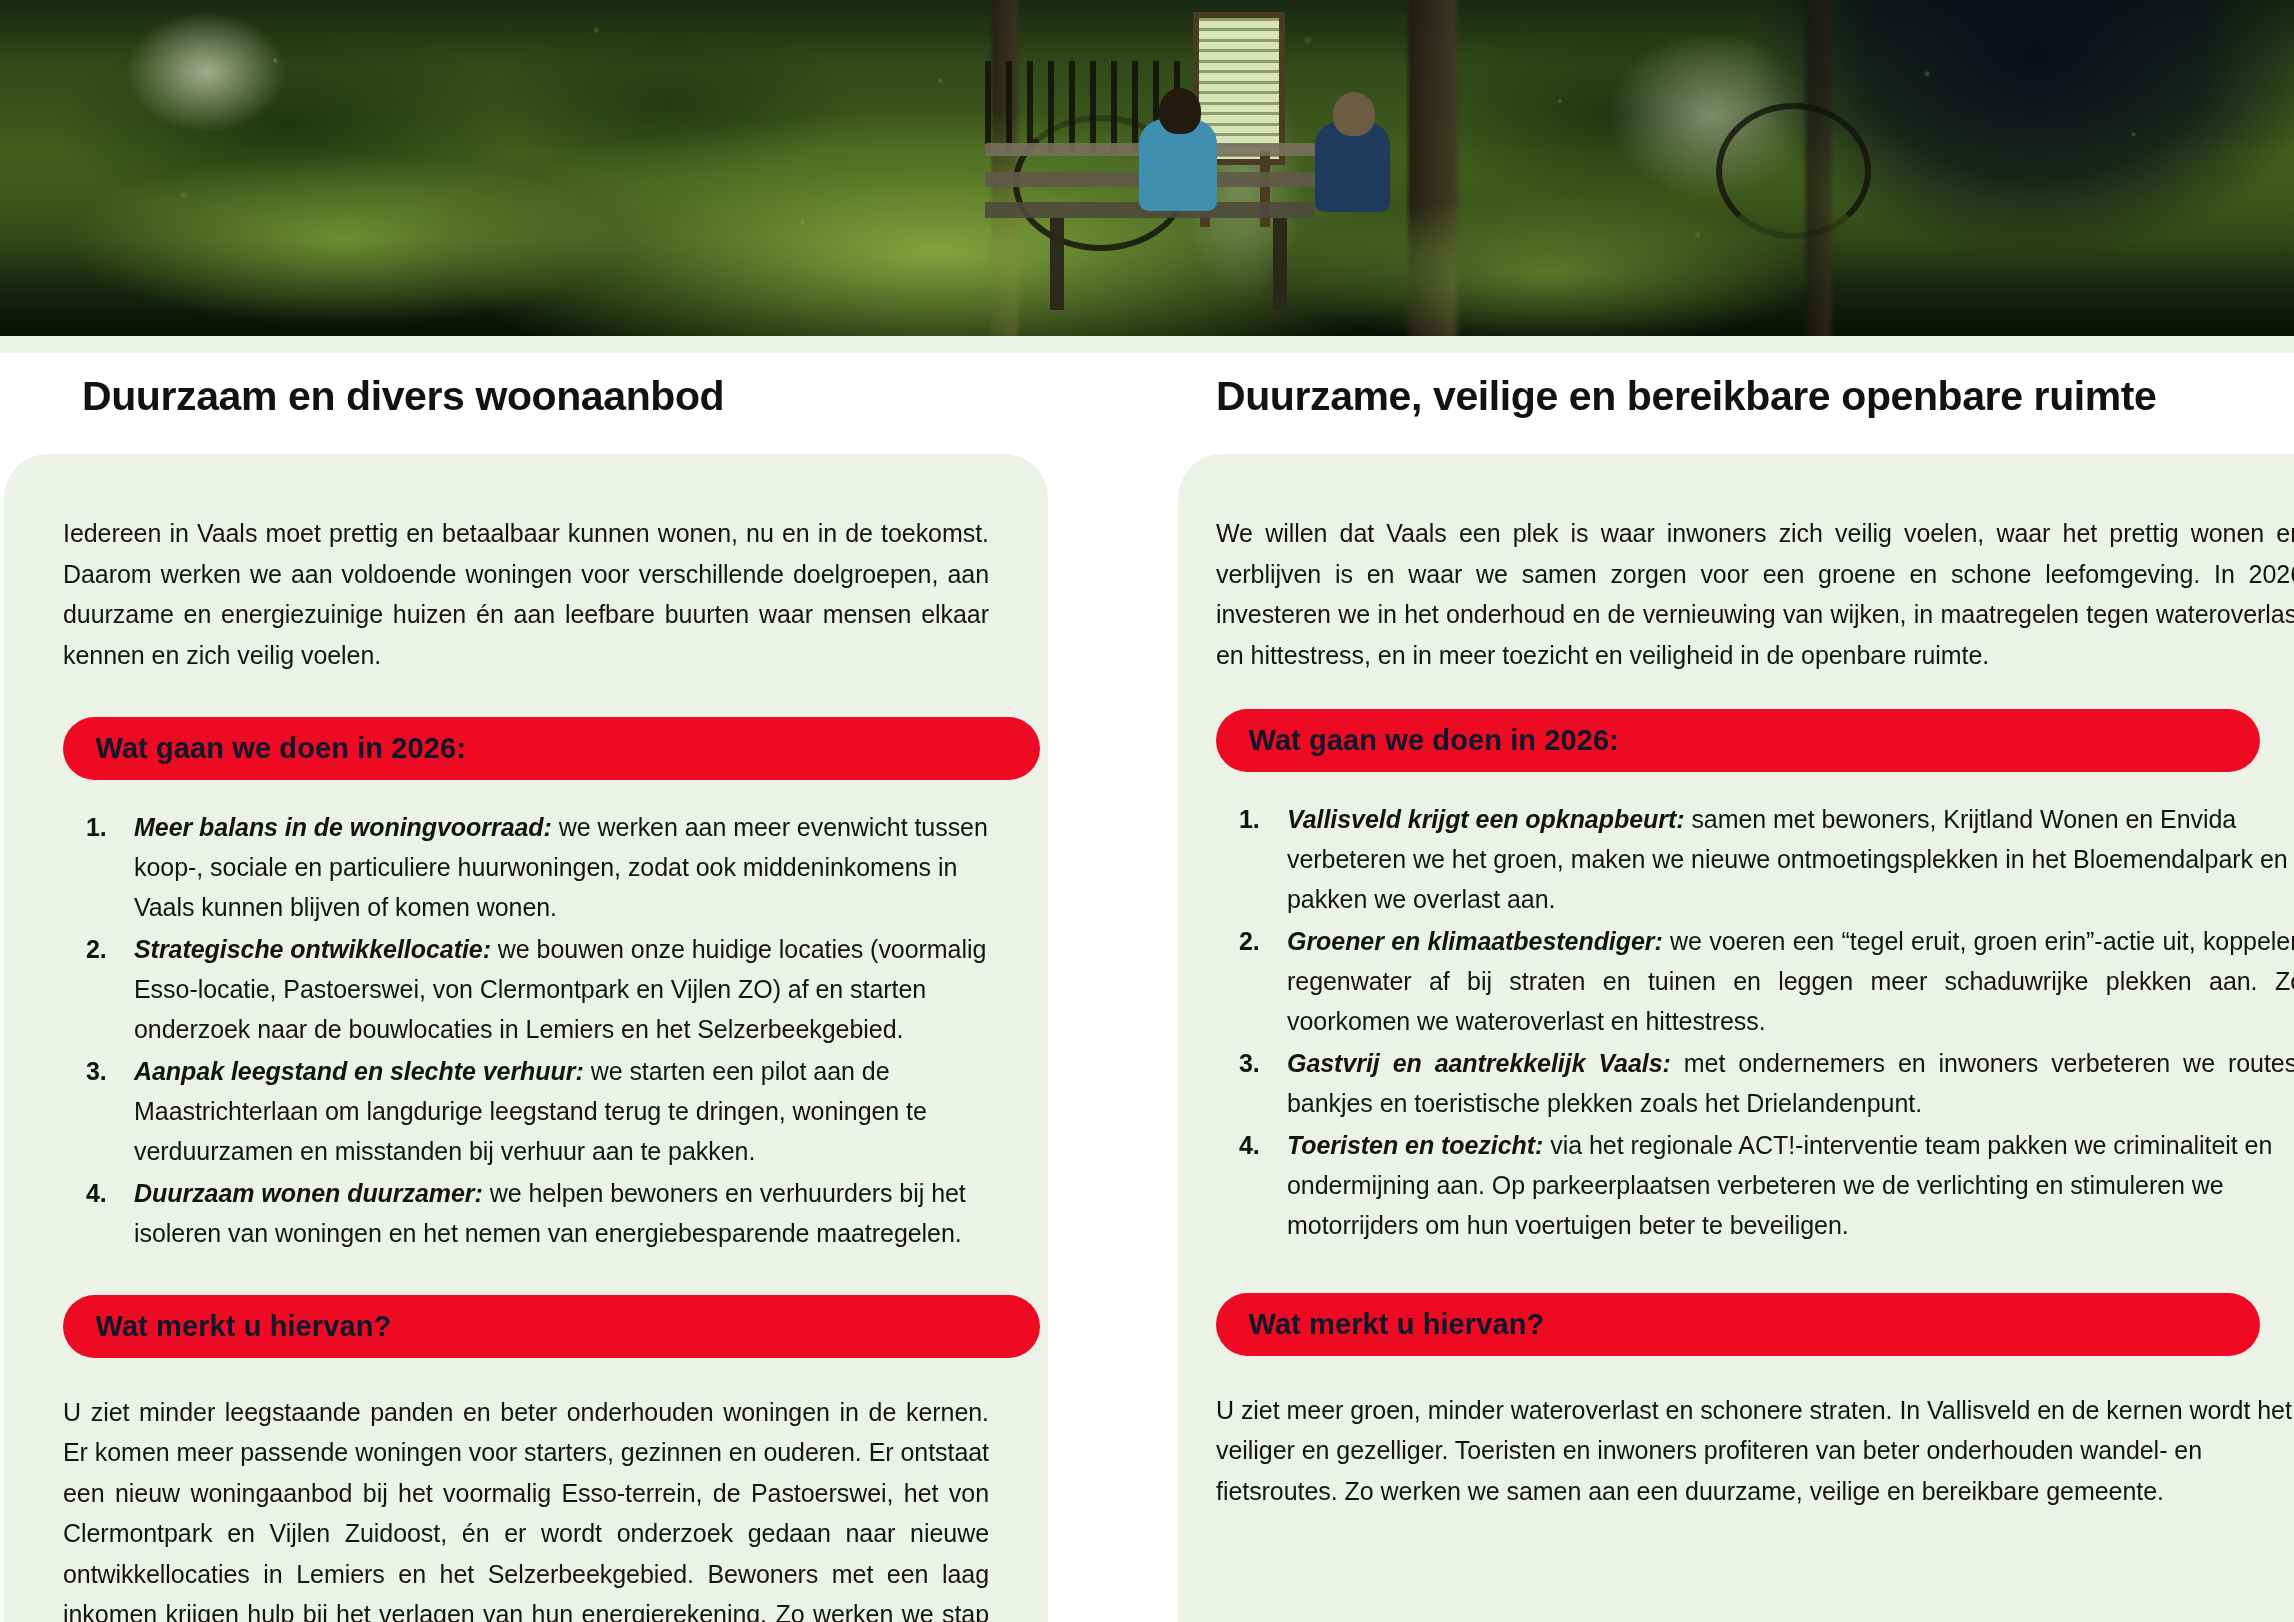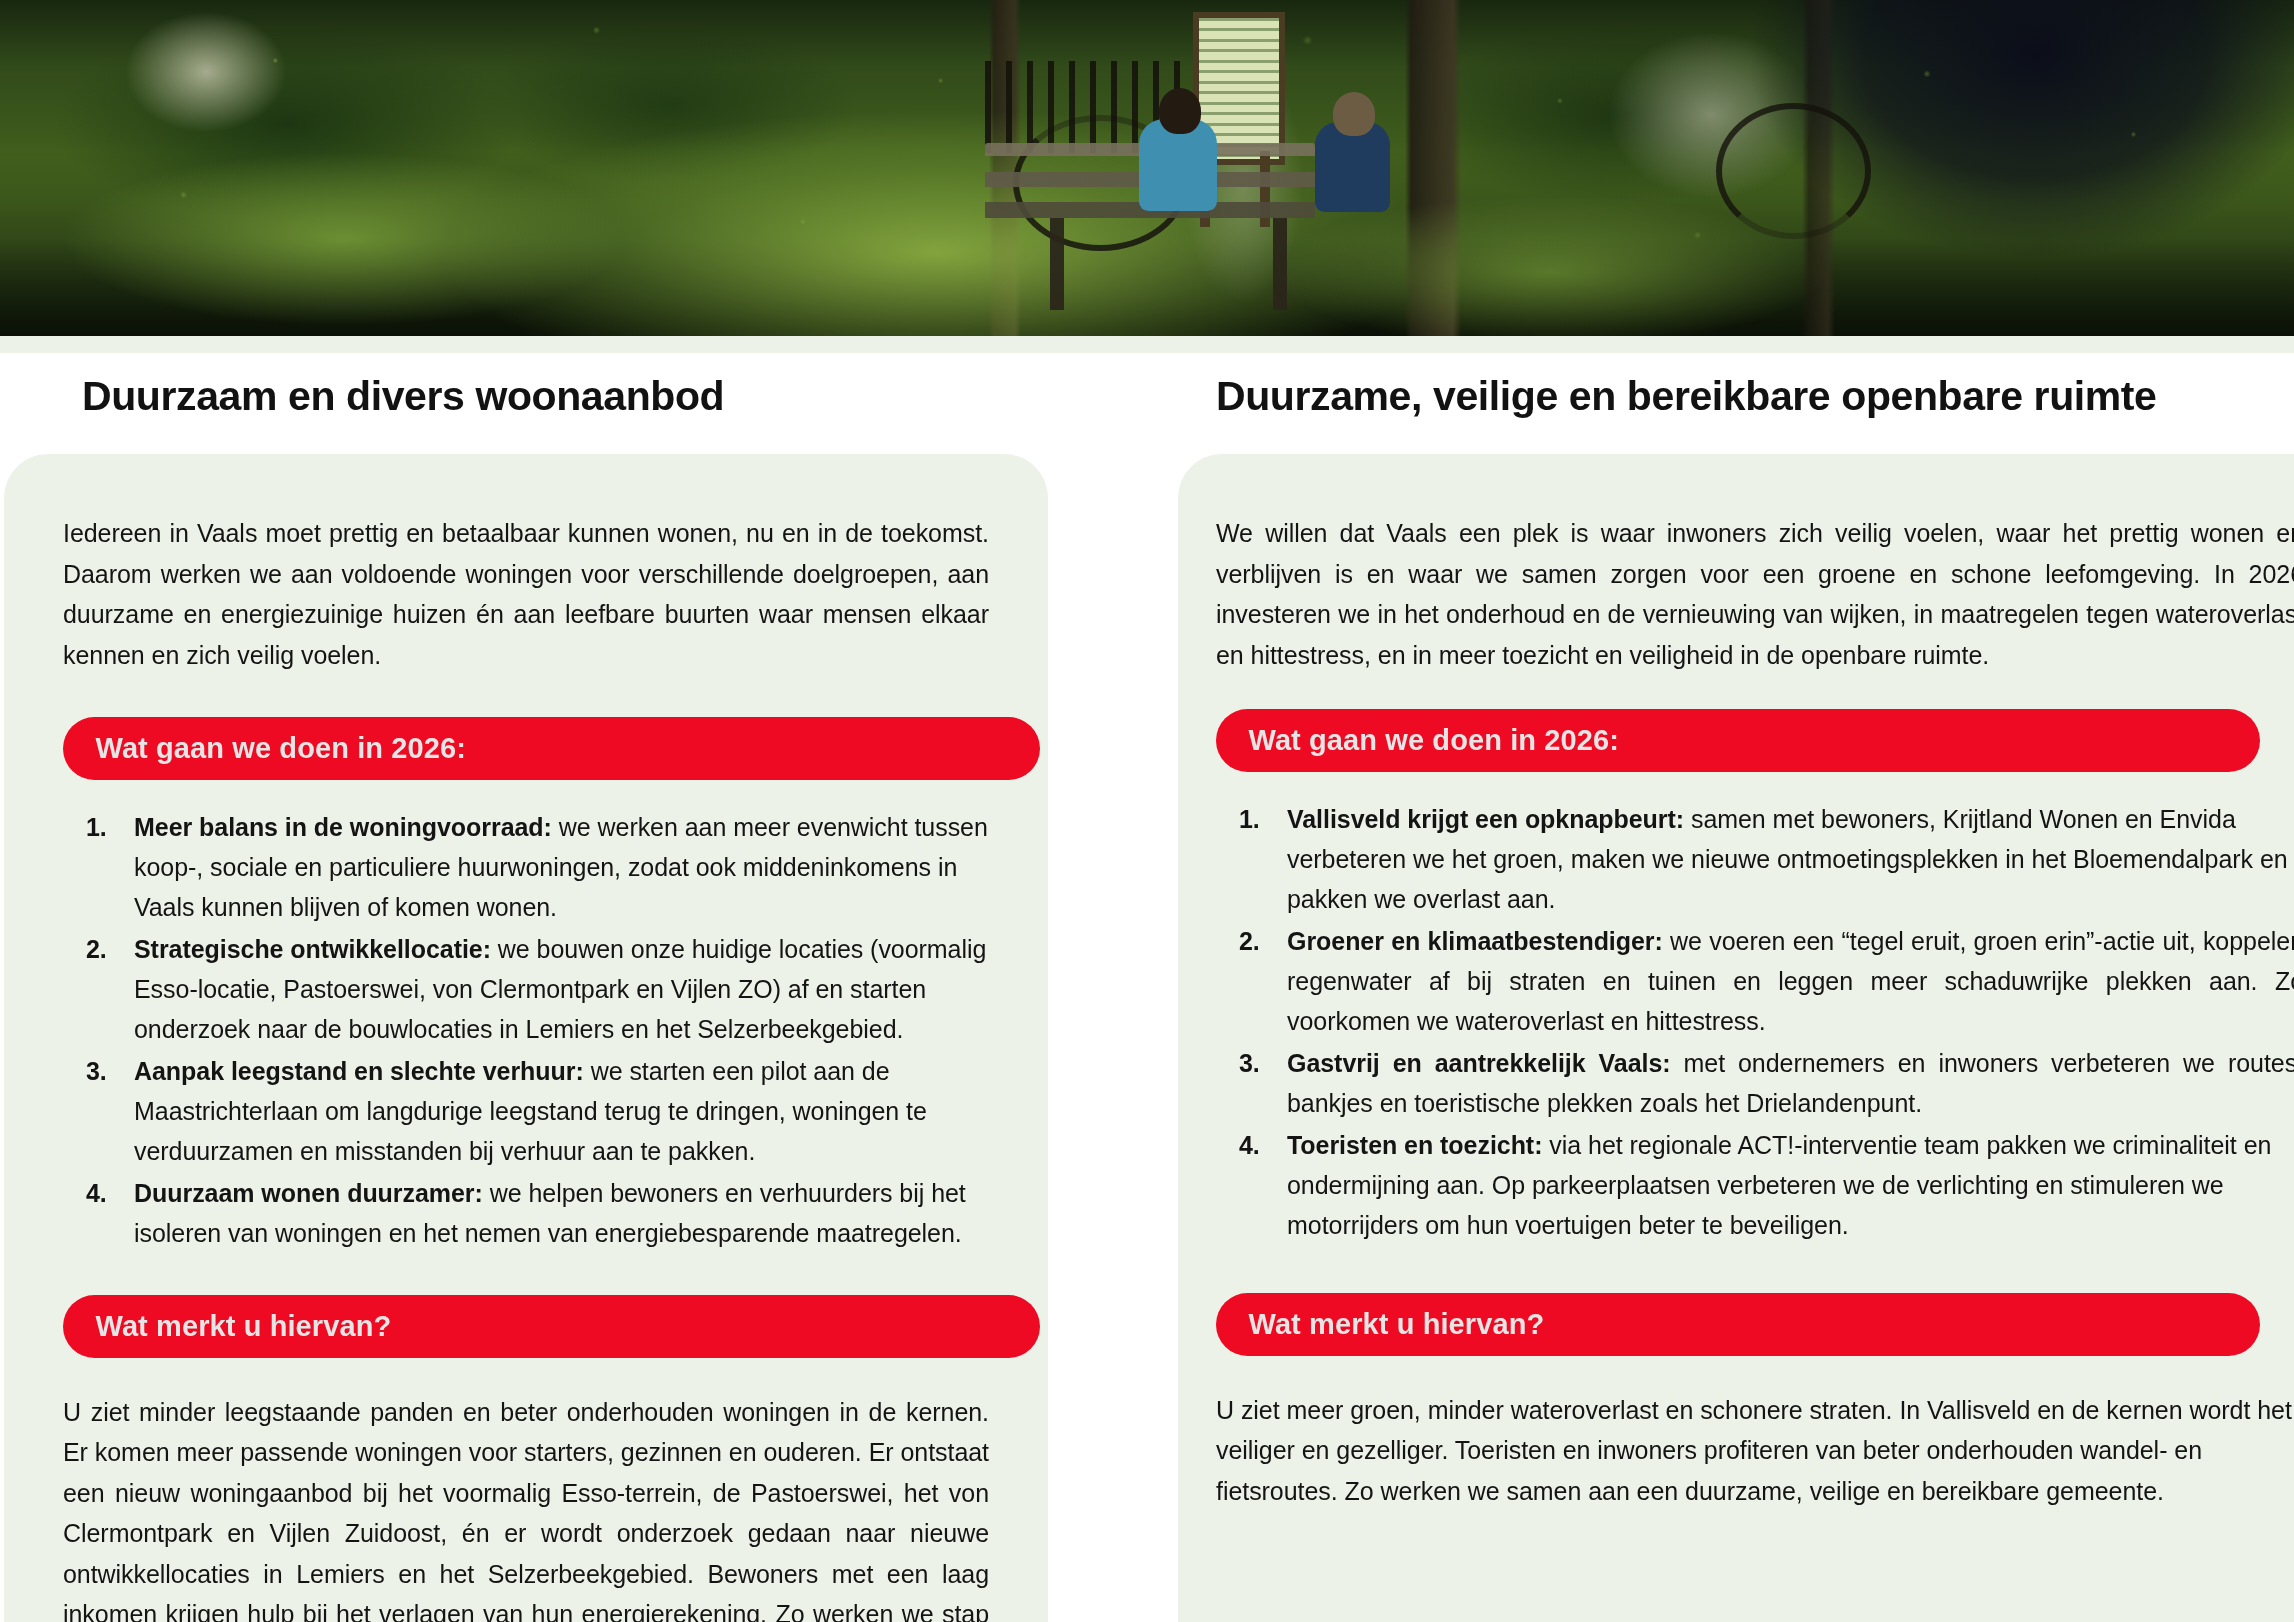--- a/index.html
+++ b/index.html
@@ -219,21 +219,21 @@
     margin: 0;
     letter-spacing: -0.05px;
   }
 
   .red-bar {
     background: #ed0a22;
     border-radius: 38px;
     height: 63px;
     display: flex;
     align-items: center;
-    color: #e5e5e5;
+    color: #0f172a;
     font-weight: 700;
     font-size: 29px;
     letter-spacing: 0.1px;
     padding-left: 32.5px;
     box-sizing: border-box;
   }
   #bar-do-left    { margin-top: 42px; width: 977px; }
   #bar-do-right   { margin-top: 34px; width: 1044px; }
   #bar-notice-left  { margin-top: 42px; width: 977px; }
   #bar-notice-right { margin-top: 48px; width: 1044px; }
@@ -255,21 +255,21 @@
     letter-spacing: -0.05px;
   }
   ol.actions li .num {
     position: absolute;
     left: 23px;
     top: 0;
     font-weight: 700;
     font-size: 25px;
     color: #141414;
   }
-  ol.actions li b { font-weight: 700; }
+  ol.actions li b { font-weight: 700; font-style: italic; }
   #list-right li { text-align: justify; }
   #list-right li:nth-child(1),
   #list-right li:nth-child(4) { text-align: left; }
   #list-left li:nth-child(1) b + span { }
 
   .outro {
     margin-top: 34px;
     font-size: 25px;
     line-height: 1.62;
     color: #141414;

